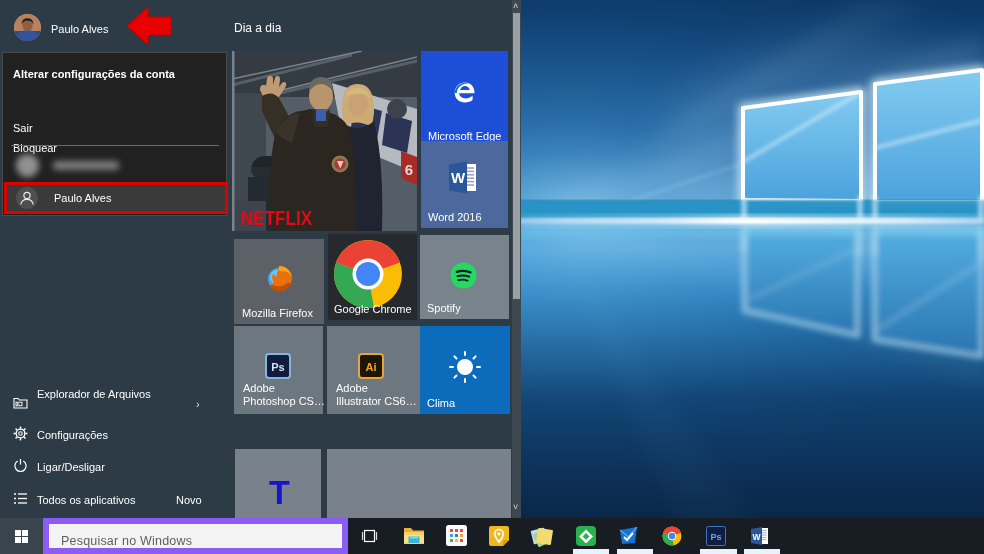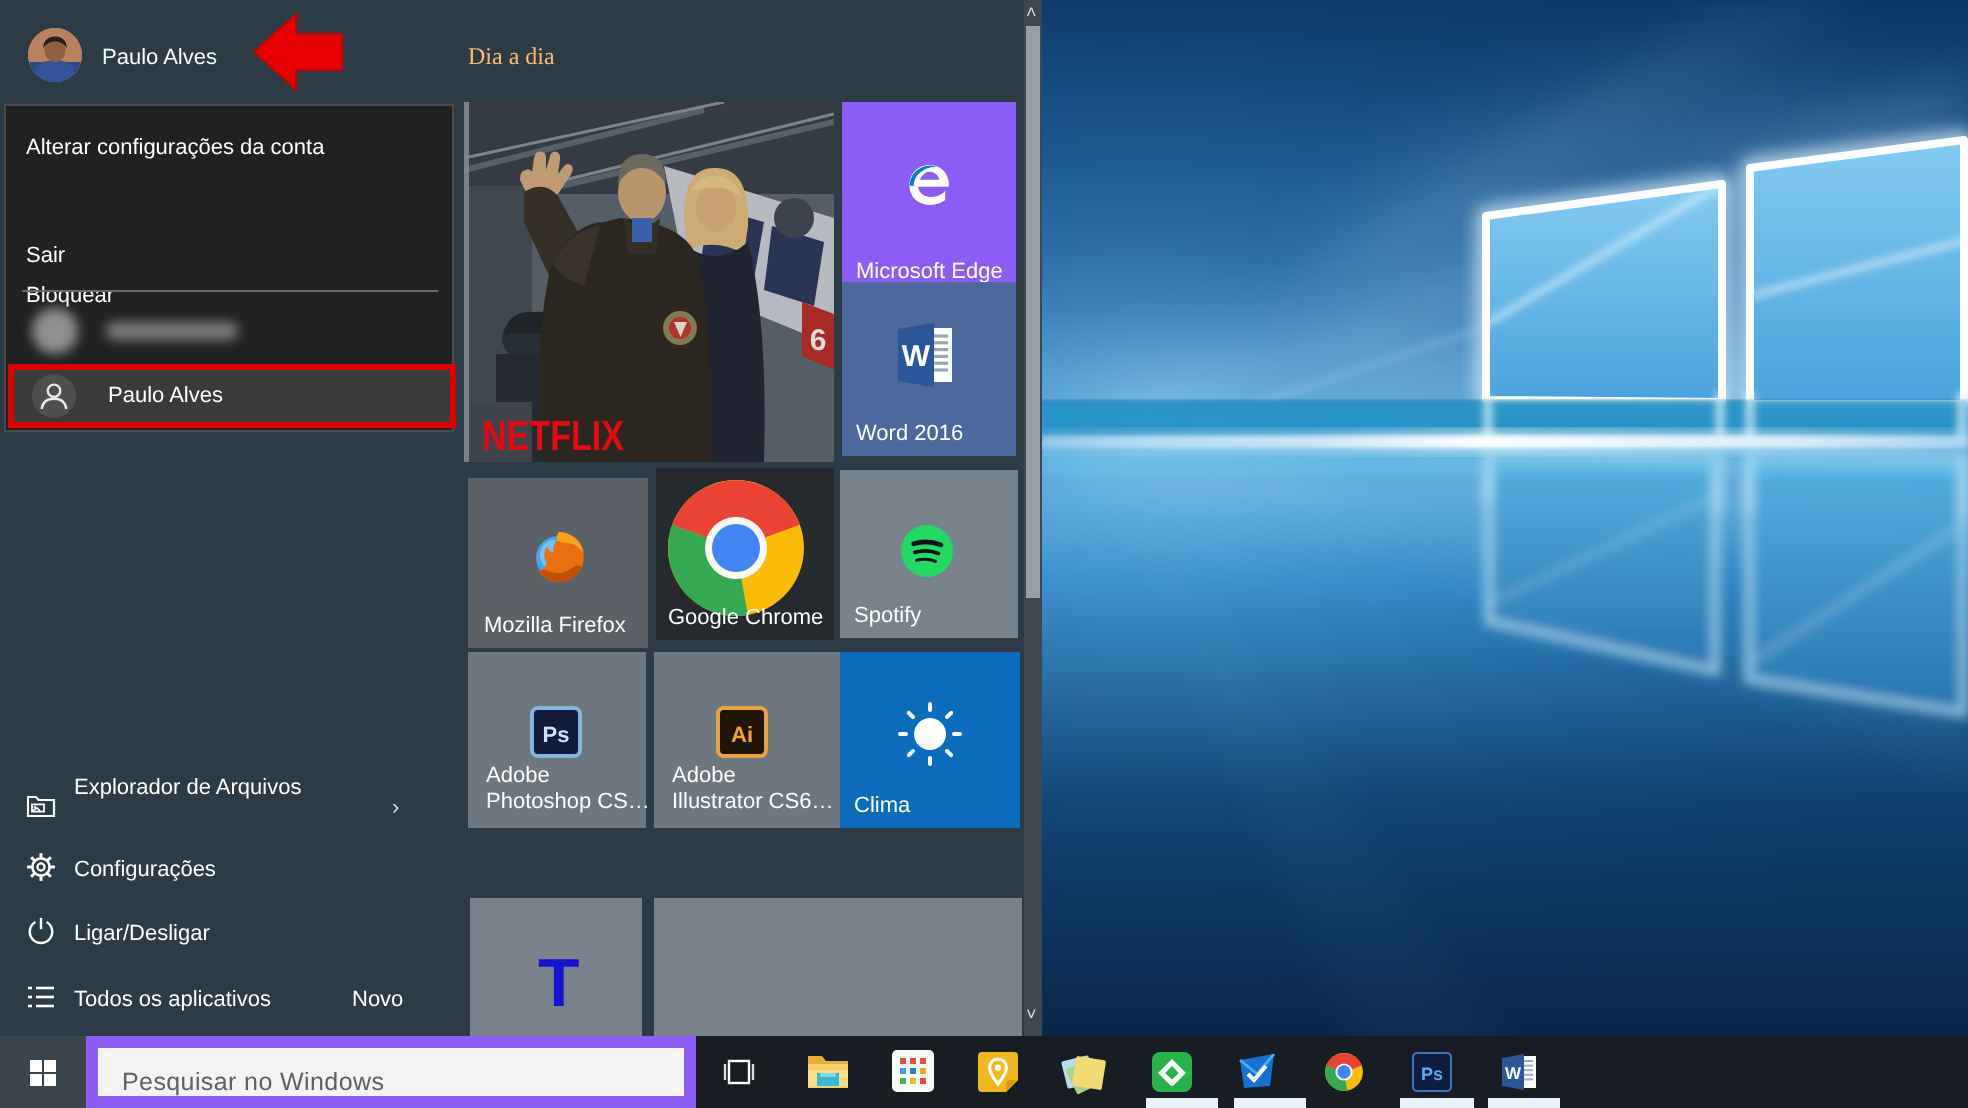--- a/index.html
+++ b/index.html
@@ -168,21 +168,21 @@
     <g stroke="#fff" stroke-width="1.3">
       <line x1="1" y1="2" x2="3" y2="2"></line>
         <line x1="5" y1="2" x2="14" y2="2"></line>
       <line x1="1" y1="6.5" x2="3" y2="6.5"></line>
         <line x1="5" y1="6.5" x2="14" y2="6.5"></line>
       <line x1="1" y1="11" x2="3" y2="11"></line>
         <line x1="5" y1="11" x2="14" y2="11"></line>
     </g>
   </svg>
 
-  <div style="position:absolute;left:234px;top:21px;font-size:12px;color:#fdba74;font-family:Liberation Serif, serif;">Dia a dia</div>
+  <div style="position:absolute;left:234px;top:21px;font-size:12px;color:#ffffff;">Dia a dia</div>
 
   <div class="tile" style="left:232px;top:51px;width:185px;height:180px;background:#46505a;">
     <svg width="185" height="180" viewBox="0 0 185 180">
       <rect width="185" height="180" fill="#555e66"></rect>
       <rect x="0" y="0" width="185" height="46" fill="#343b43"></rect>
       <g stroke="#566068" stroke-width="3">
         <line x1="0" y1="34" x2="120" y2="4"></line>
           <line x1="40" y1="44" x2="185" y2="10"></line>
       </g>
       <g stroke="#8e979e" stroke-width="1.5" opacity="0.8">
@@ -221,21 +221,21 @@
       <circle cx="108" cy="113" r="8.5" fill="#857a52"></circle>
       <circle cx="108" cy="113" r="5.5" fill="#b23430"></circle>
       <path d="M105 110 l6.5 0 -3.2 7.5z" fill="#d8d5c8"></path>
 
       <rect x="0" y="150" width="34" height="30" fill="#3d444c"></rect>
       <rect x="0" y="0" width="2.5" height="180" fill="#818a92" opacity="0.9"></rect>
       <text x="9" y="174" font-size="21" font-weight="bold" fill="#e50914" font-family="Liberation Sans" textLength="71" lengthAdjust="spacingAndGlyphs">NETFLIX</text>
     </svg>
   </div>
 
-  <div class="tile" style="left:421px;top:51px;width:87px;height:96px;background:#8b5cf6;">
+  <div class="tile" style="left:421px;top:51px;width:87px;height:96px;background:#1d4ed8;">
     <svg style="position:absolute;left:30px;top:28px;" width="27" height="27" viewBox="0 0 32 32">
       <path d="M27.6 13.5 C26.5 7.8 22.2 4.2 16.2 4.2 C9.2 4.2 4.4 9.5 4.4 16.2 C4.4 23.2 9.5 27.8 16.6 27.8 C20.5 27.8 23.6 26.4 25.6 24.9 L25.6 19.6 C23.7 21.6 20.9 23.1 17.3 23.1 C13 23.1 10.1 20.8 9.5 17 L27.7 17 C27.8 16 27.8 14.6 27.6 13.5 Z M9.6 12.9 C10.5 9.9 12.9 8.2 16 8.2 C19.2 8.2 21.5 10 22.2 12.9 Z" fill="#fff"></path>
       <path d="M4.4 16.5 Q4.8 8.8 11.5 5.6 Q16.5 3.4 21 5.4 Q15.5 4.8 11.8 8 Q8.4 10.8 8.2 16.5 Z" fill="#0078d7"></path>
       <path d="M6.9 16.5 Q7.1 11.4 10.6 8.8 Q14 6.3 18 7.3 Q14.8 7.6 12.4 10 Q10.2 12.2 10.1 16.5 Z" fill="#fff"></path>
     </svg>
     <div class="tlabel" style="left:7px;">Microsoft Edge</div>
   </div>
 
   <div class="tile" style="left:421px;top:141px;width:87px;height:87px;background:#4c689c;">
     <svg style="position:absolute;left:27px;top:20px;" width="31" height="33" viewBox="0 0 31 33">
@@ -326,21 +326,21 @@
   </div>
   <div class="tile" style="left:327px;top:449px;width:184px;height:69px;background:#79828a;"></div>
 
   <div style="position:absolute;left:512px;top:0;width:9px;height:518px;background:#3d4850;">
     <div style="position:absolute;left:1px;top:13px;width:7px;height:286px;background:#98a0a5;"></div>
     <div style="position:absolute;left:1px;top:1px;color:#d8dde1;font-size:9px;">˄</div>
     <div style="position:absolute;left:1px;top:502px;color:#d8dde1;font-size:9px;">˅</div>
   </div>
 
   <div style="position:absolute;left:2px;top:52px;width:225px;height:164px;background:#212121;border:1px solid #4a4a4a;">
-    <div style="position:absolute;left:10px;top:15px;font-size:11px;color:#fff;">Alterar configurações da conta</div>
+    <div style="position:absolute;left:10px;top:15px;font-size:11px;color:#fff;font-weight:bold;">Alterar configurações da conta</div>
     <div style="position:absolute;left:10px;top:42px;font-size:11px;color:#fff;margin-top:47px;">Bloquear</div>
     <div style="position:absolute;left:10px;top:69px;font-size:11px;color:#fff;">Sair</div>
     <div style="position:absolute;left:8px;top:92px;width:208px;height:1px;background:#6a6a6a;"></div>
 
     <div style="position:absolute;left:13px;top:101px;width:23px;height:23px;border-radius:50%;background:#909090;filter:blur(3px);"></div>
     <div style="position:absolute;left:50px;top:108px;width:66px;height:9px;border-radius:4px;background:#7d7d7d;filter:blur(3px);"></div>
 
     <div style="position:absolute;left:1px;top:129px;width:224px;height:32px;background:#3a3a3a;border:3px solid #dd0202;">
       <div style="position:absolute;left:9px;top:2px;width:22px;height:22px;border-radius:50%;background:#4f4f4f;">
         <svg width="22" height="22" viewBox="0 0 22 22">

